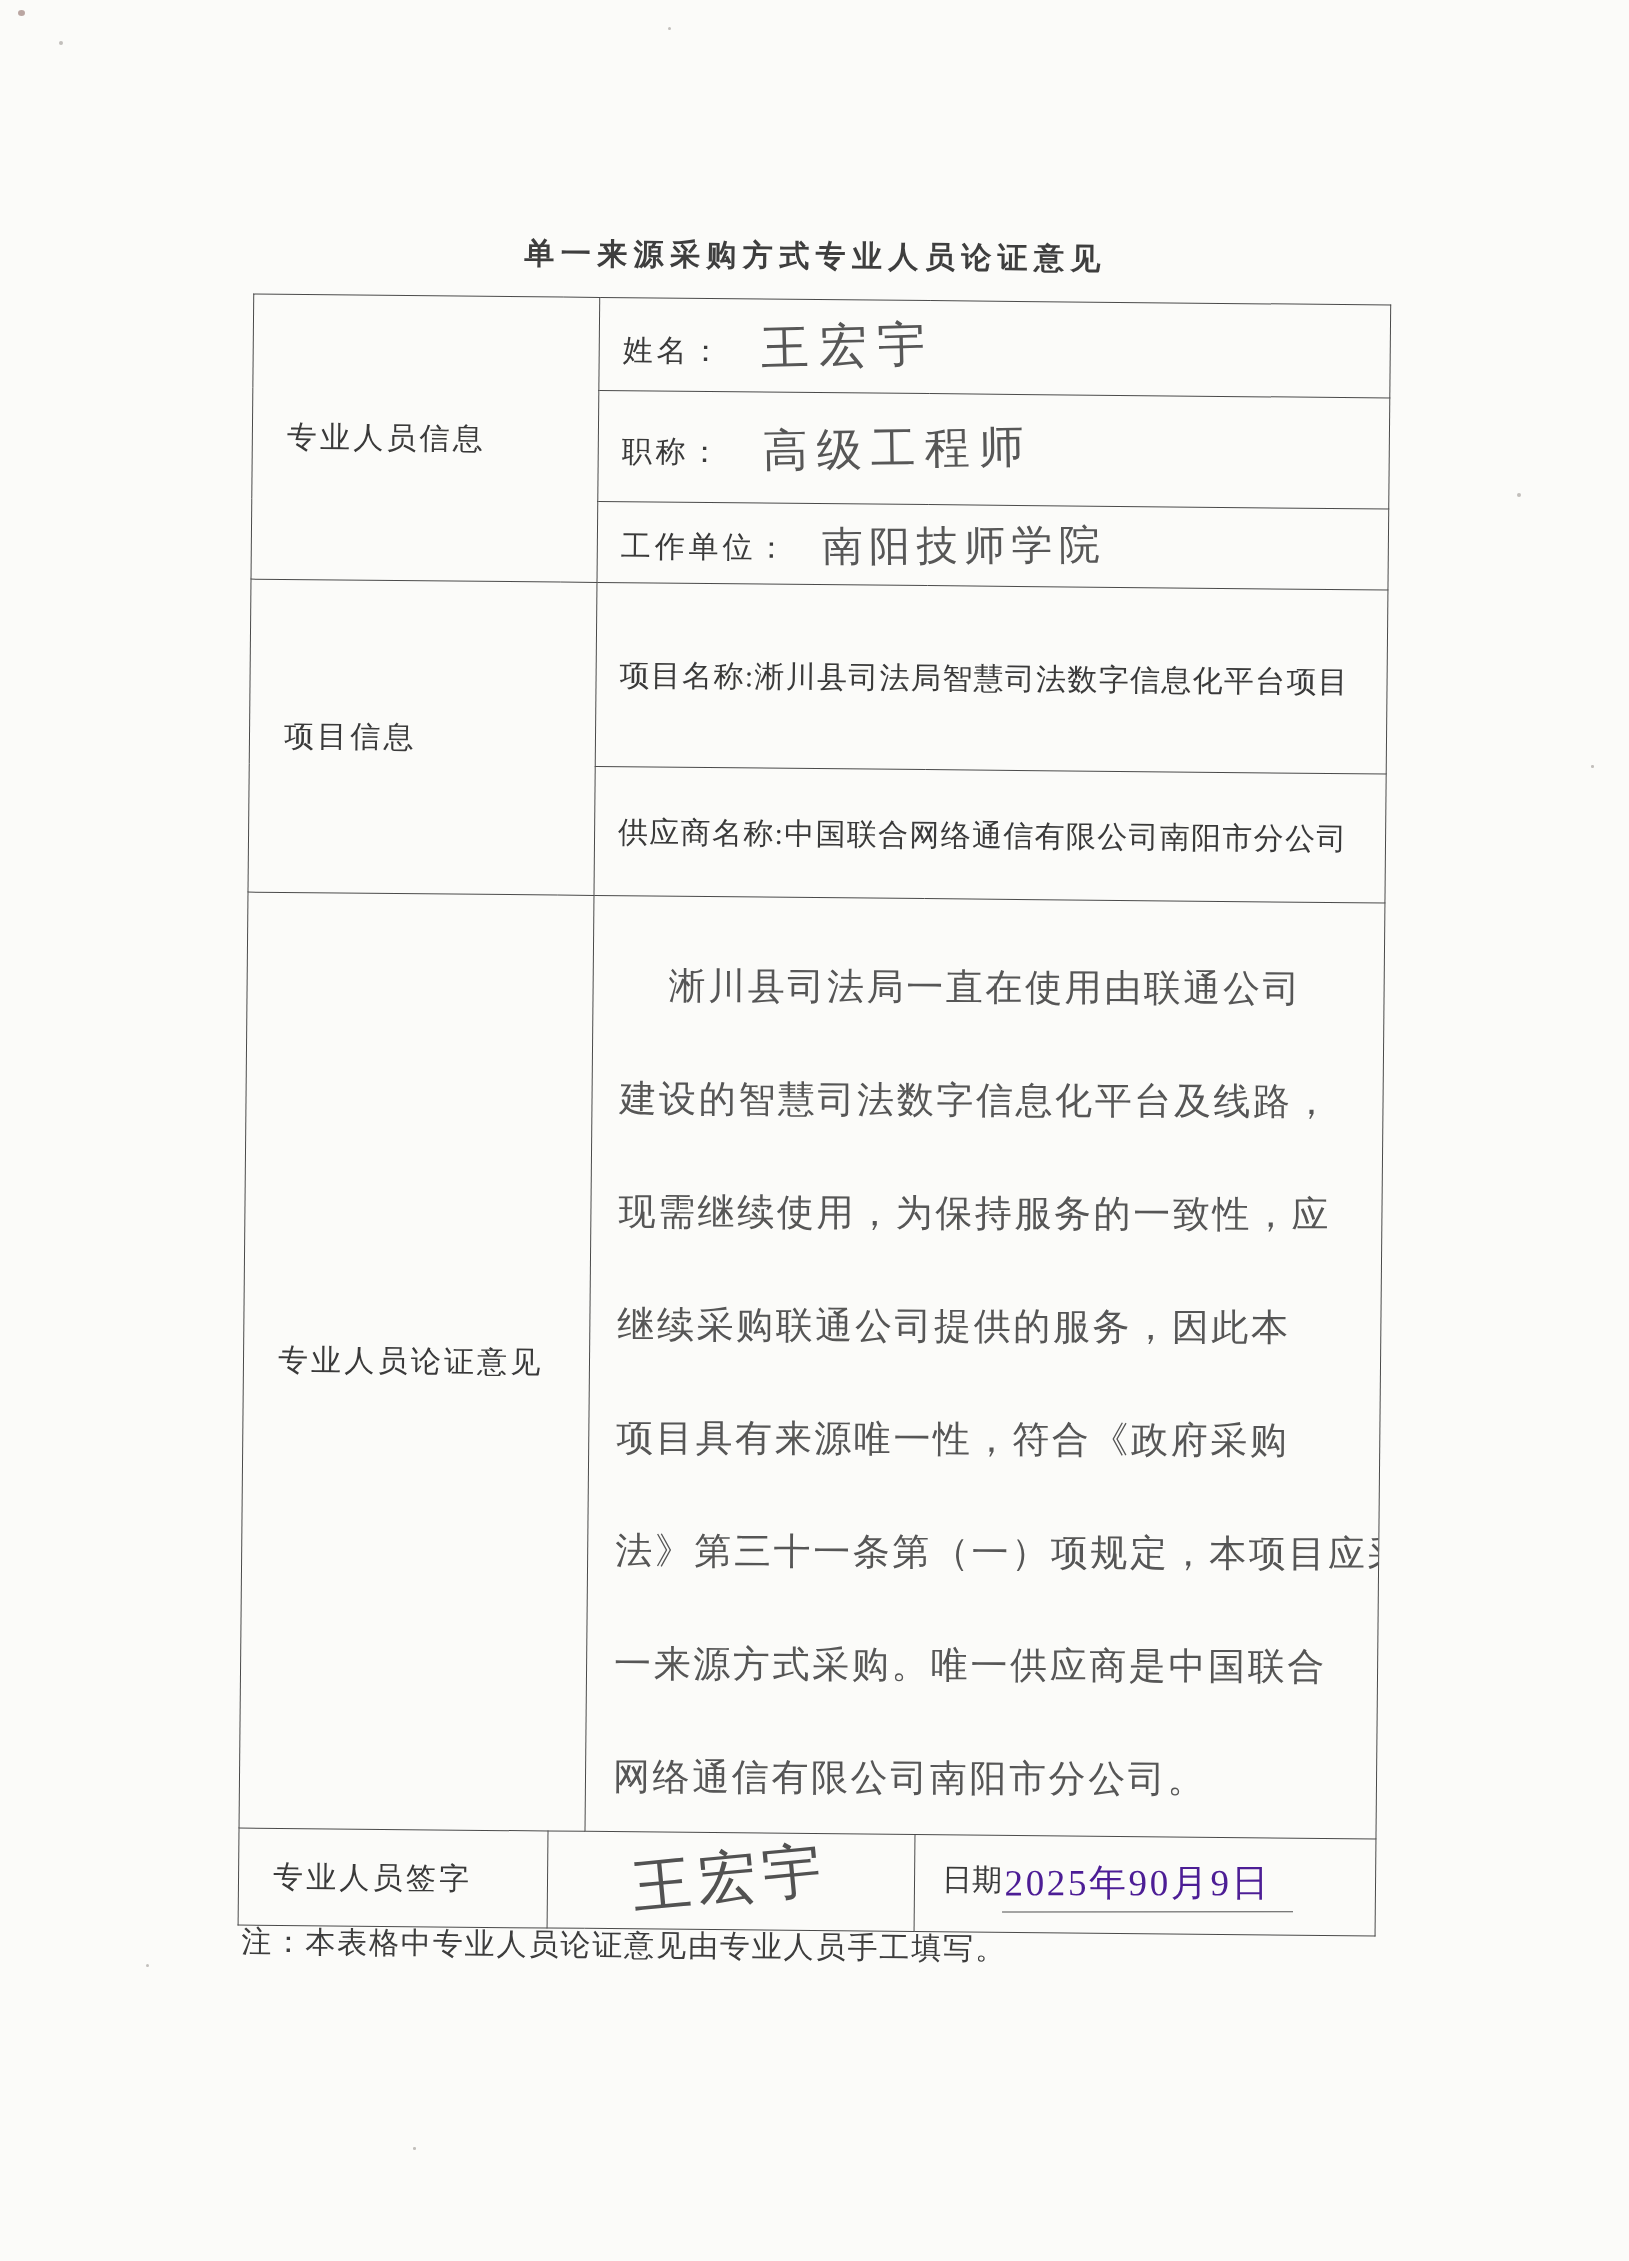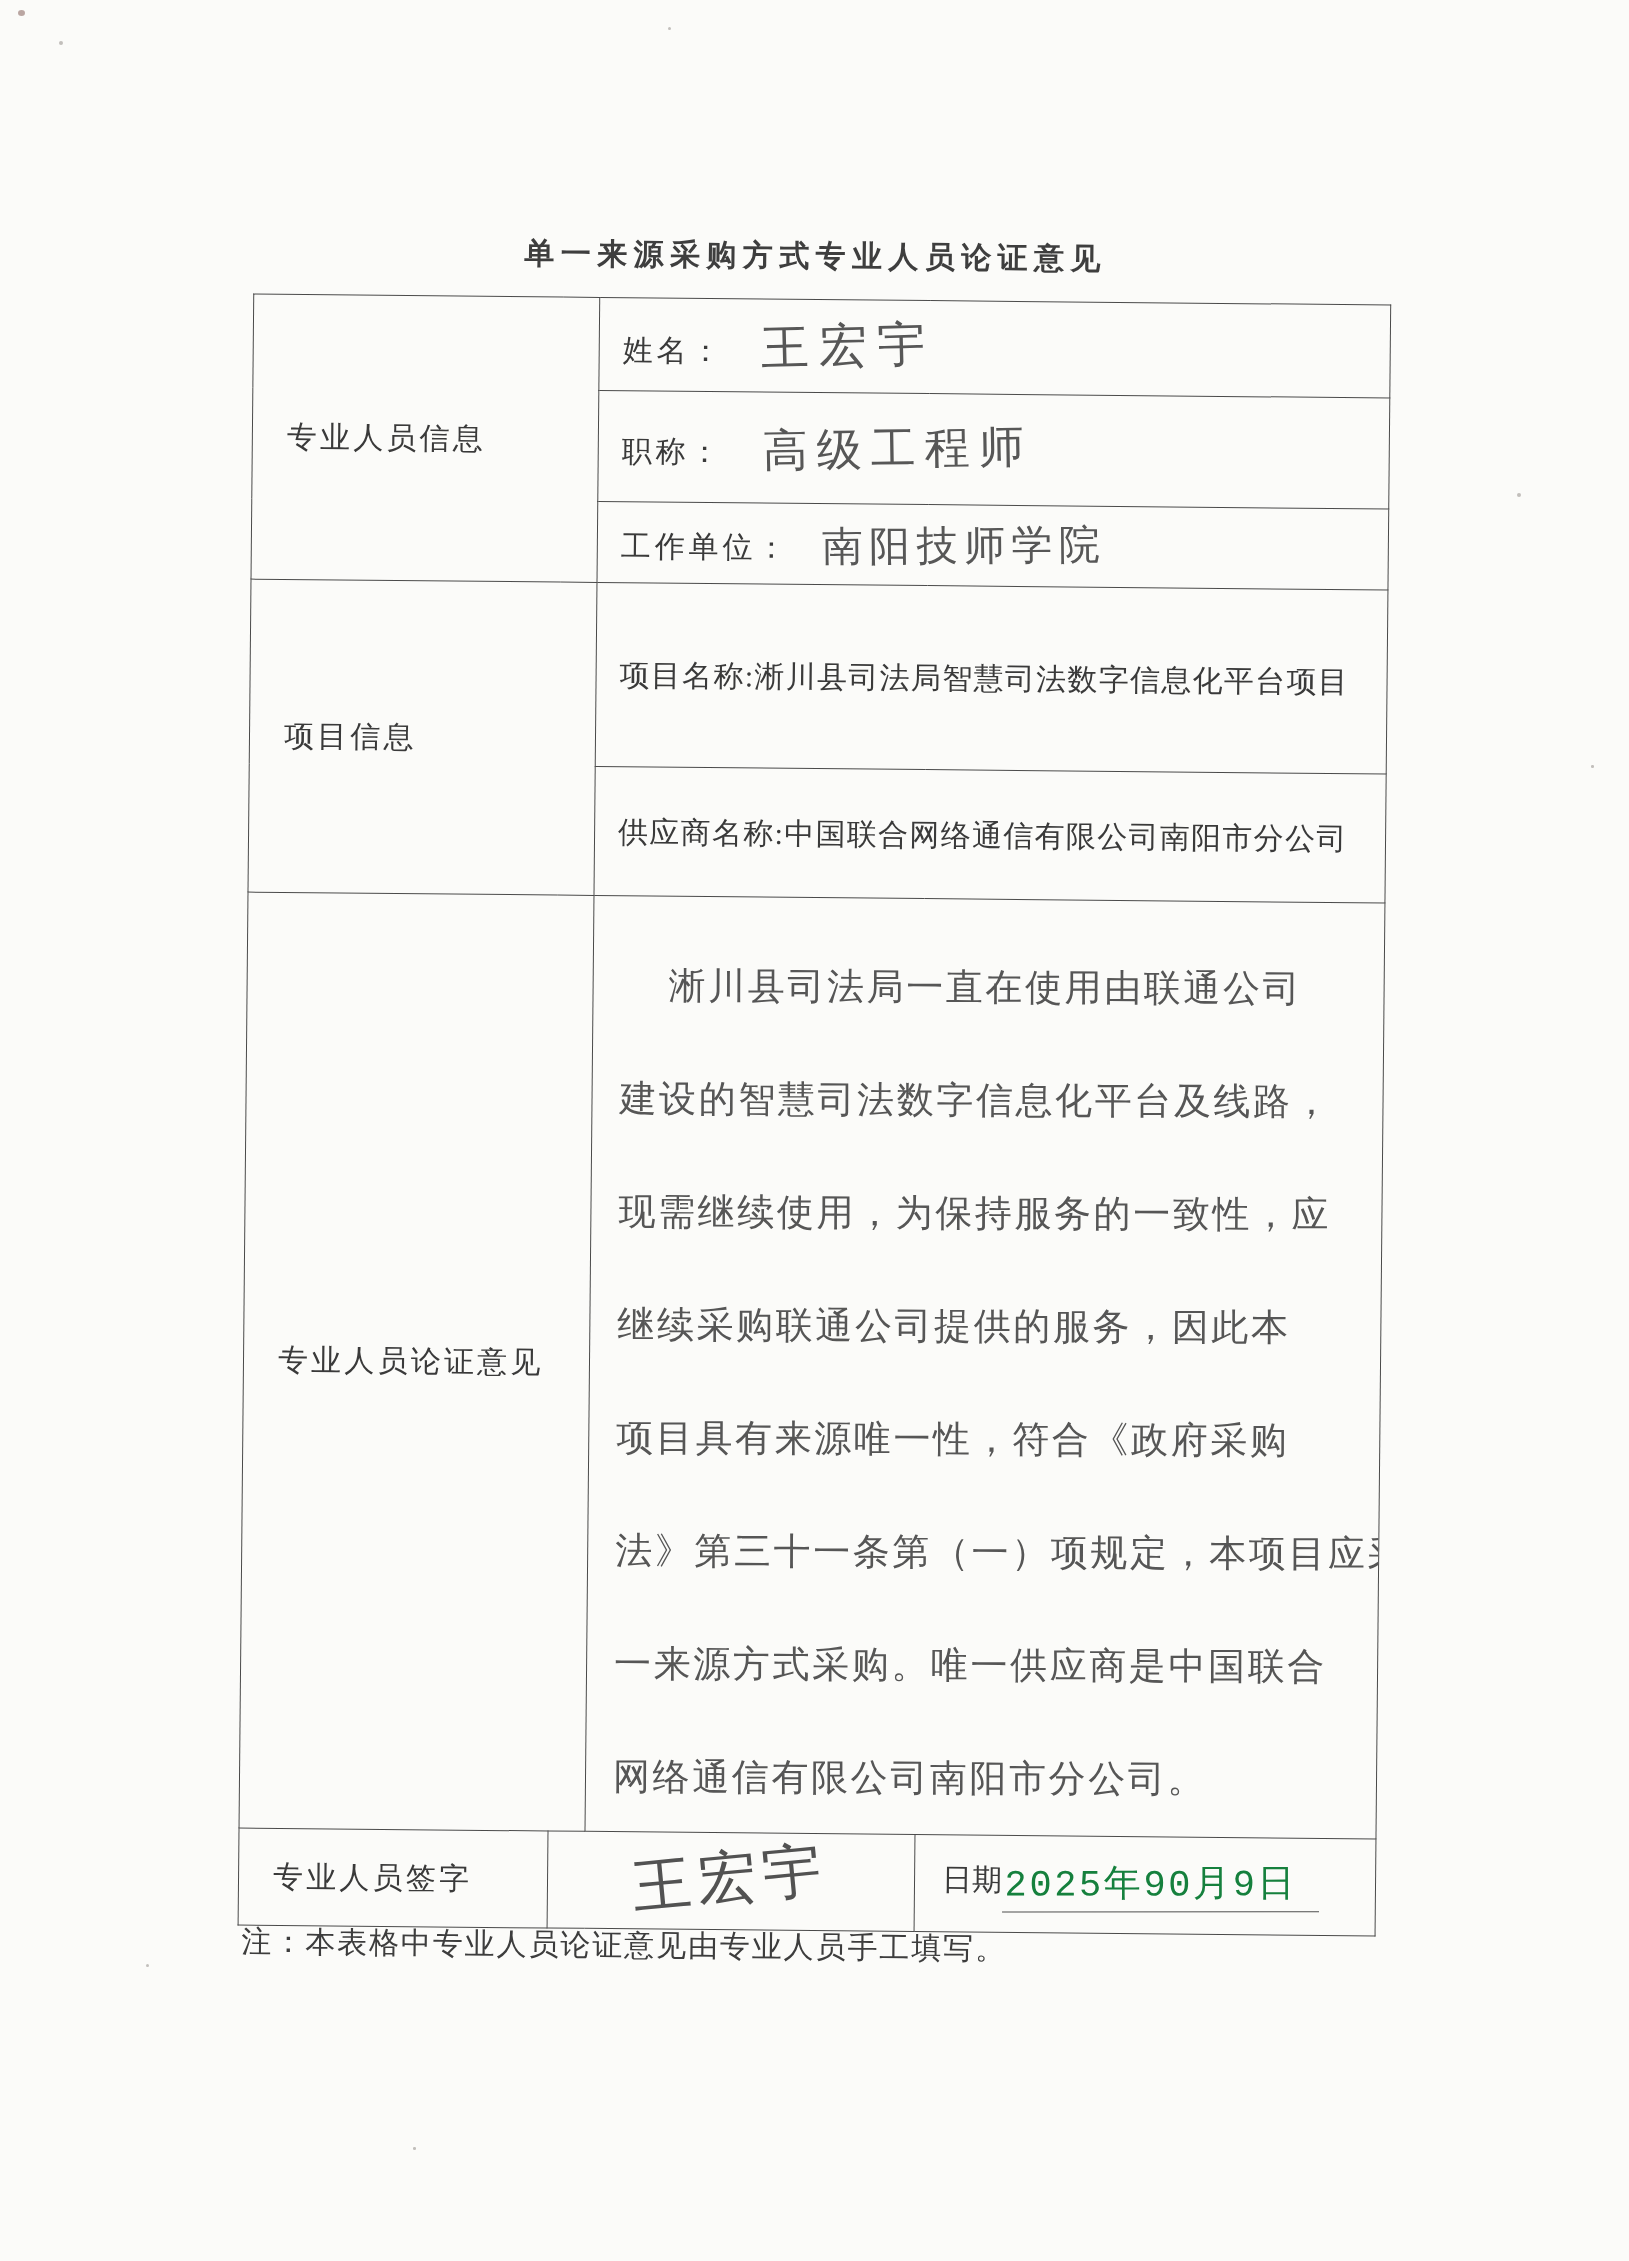--- a/index.html
+++ b/index.html
@@ -44,21 +44,21 @@
   .op-line.indent{padding-left:48px;}
 
   .sig-cell{position:relative;}
   .hw-sign{
     position:absolute;left:84px;top:6.4px;
     font-family:"DejaVu Sans", cursive;color:#525252;
     font-size:59px;letter-spacing:6.4px;transform:rotate(-6deg);
   }
   .date-cell{font-size:30px;padding-left:27px;white-space:nowrap;}
   .hw-date{
-    font-family:Liberation Mono, monospace;color:#15803d;
+    font-family:Liberation Serif, serif;color:#4c1d95;
     font-size:37px;letter-spacing:2.6px;display:inline-block;
     border-bottom:1.9px solid #4f4f4f;padding:0 22px 2.6px 2.6px;
     transform:rotate(-0.6deg);vertical-align:-3.9px;
   }
 
   .note{
     position:absolute;left:257px;top:1927px;
     font-size:30px;letter-spacing:1.9px;color:#3d3d3d;white-space:nowrap;
   }
 

